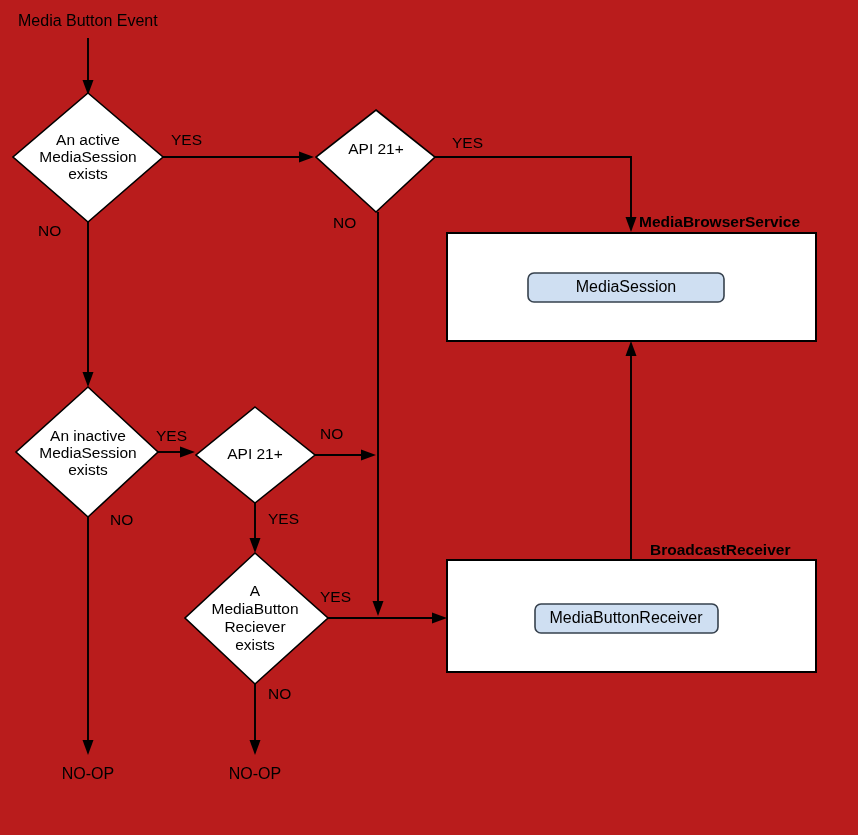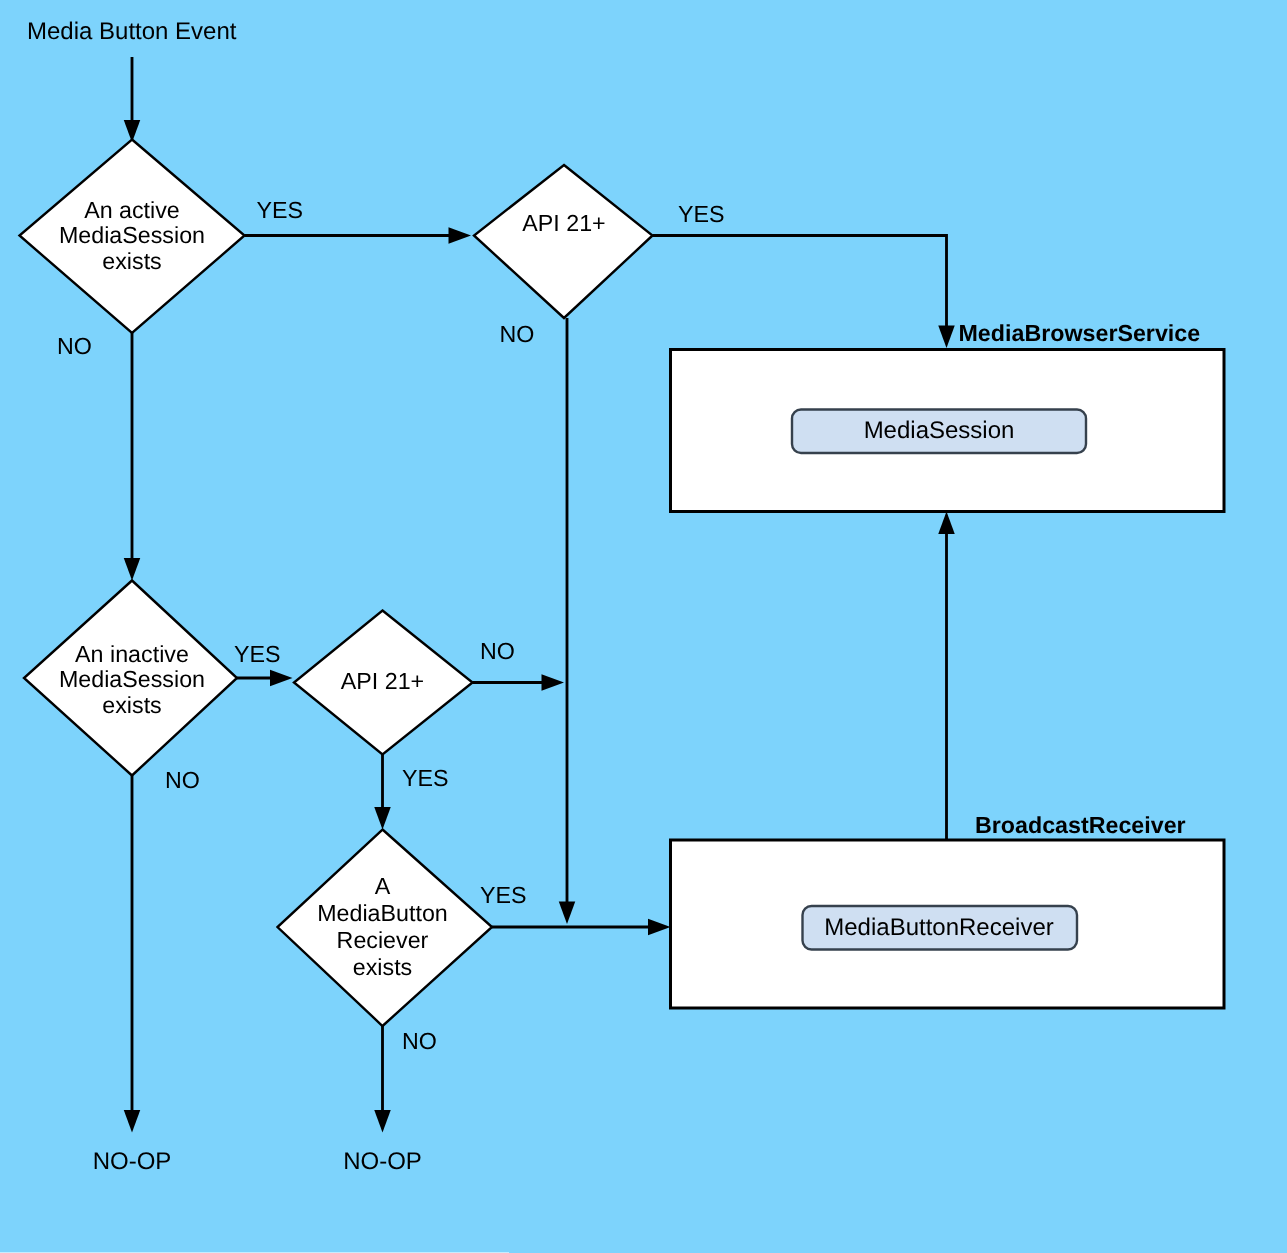--- a/index.html
+++ b/index.html
@@ -10,21 +10,21 @@
   body {
     width: 858px;
     height: 835px;
     font-family: "Liberation Sans", sans-serif;
     overflow: hidden;
   }
   #flow-root {
     position: relative;
     width: 858px;
     height: 835px;
-    background: #7dd3fc;
+    background: #b91c1c;
   }
   svg#flow-svg {
     display: block;
     width: 858px;
     height: 835px;
   }
   .shape-outline {
     fill: #ffffff;
     stroke: #000000;
     stroke-width: 1.6;

